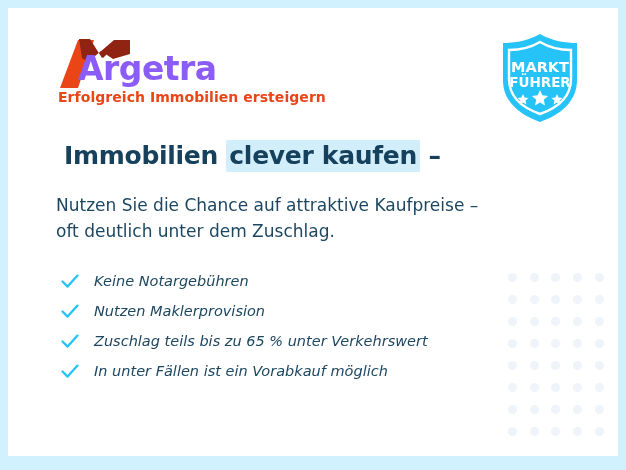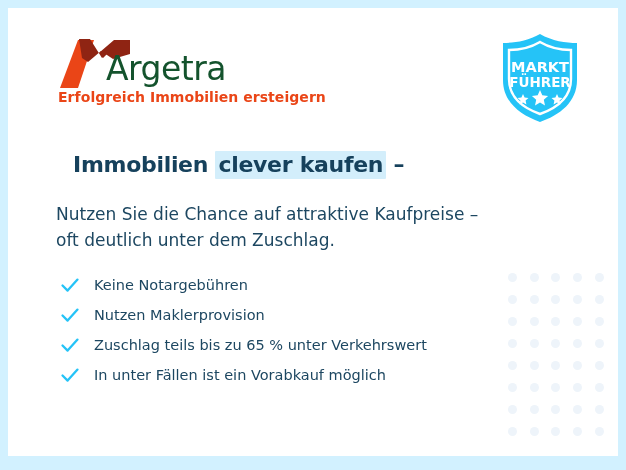--- a/index.html
+++ b/index.html
@@ -78,26 +78,25 @@
     left: 0;
     top: 0;
     width: 78px;
     height: 52px;
   }
   .logo-word {
     position: absolute;
     left: 22px;
     top: 14px;
     font-family: "DejaVu Sans", sans-serif;
-    font-weight: 400;
+    font-weight: 700;
     font-size: 33px;
     line-height: 38px;
     letter-spacing: -0.5px;
-    color: #14532d;
-    margin-left: 28px;
+    color: #8b5cf6;
   }
   .logo-tagline {
     margin-top: 1px;
     padding-left: 2px;
     font-family: "DejaVu Sans", sans-serif;
     font-weight: 700;
     font-size: 14px;
     letter-spacing: 0.05px;
     color: #ea4517;
     white-space: nowrap;
@@ -115,24 +114,24 @@
 
   
   .content {
     position: absolute;
     left: 48px;
     top: 122px;
     right: 0;
   }
 
   .headline {
-    margin: 17px;
+    margin: 8px;
     font-family: "DejaVu Sans", sans-serif;
     font-weight: 700;
-    font-size: 22px;
+    font-size: 25px;
     line-height: 36px;
     letter-spacing: -0.3px;
     color: #16415c;
   }
   .headline .hl-line { display: block; white-space: nowrap; }
   .headline mark {
     background: #d3eefb;
     color: #16415c;
     padding: 1px 3px 2px 3px;
     border-radius: 1px;
@@ -149,22 +148,23 @@
   .subhead .sub-line { display: block; white-space: nowrap; }
 
   
   .benefits {
     list-style: none;
     margin: 22px 0 0 4px;
     padding: 0;
   }
   .benefit {
     display: flex;
-    align-items: flex-start;
+    align-items: center;
     height: 30px;
+    font-style: italic;
   }
   .check-icon {
     flex: 0 0 auto;
     width: 20px;
     height: 20px;
     margin-right: 14px;
     display: block;
   }
   .benefit-label {
     font-family: "DejaVu Sans", sans-serif;

